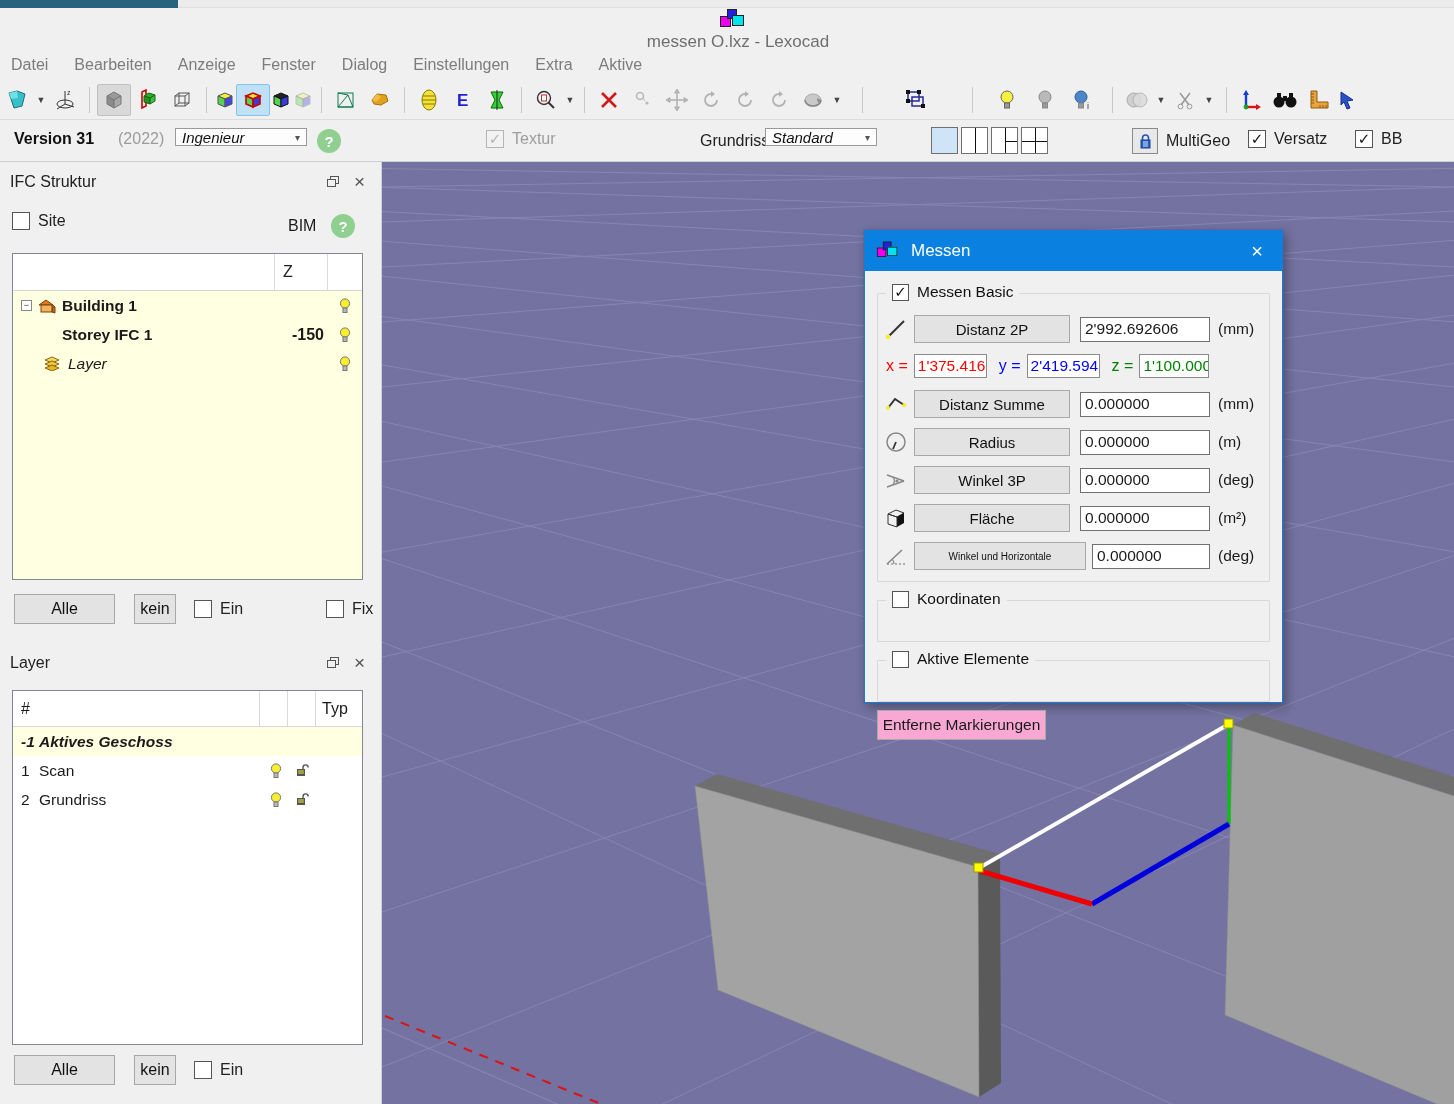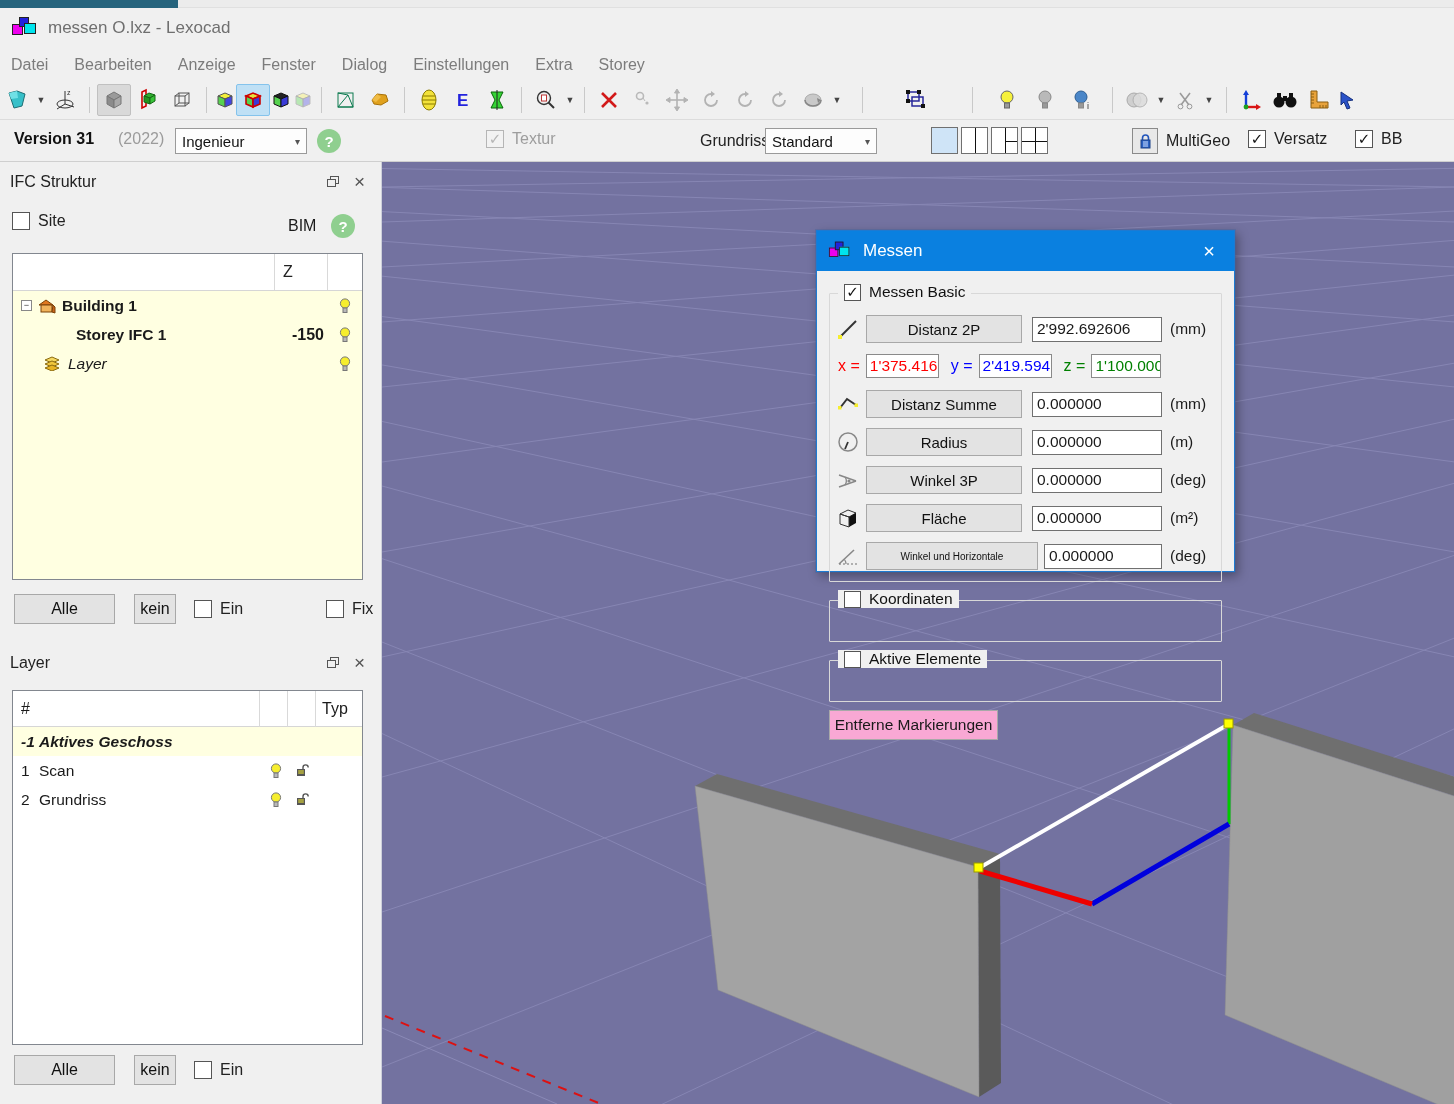--- a/index.html
+++ b/index.html
@@ -5,21 +5,21 @@
   * { margin:0; padding:0; box-sizing:border-box; }
   html,body { width:1454px; height:1104px; overflow:hidden; }
   body { position:relative; background:#f0f0f0; font-family:"Liberation Sans","DejaVu Sans",sans-serif; color:#1a1a1a; font-size:15px; }
 
   .abs { position:absolute; }
   .flex { display:flex; align-items:center; }
 
   
   .top-strip { left:0; top:0; width:1454px; height:8px; background:#ececec; border-bottom:1px solid #e0e0e0; }
   .top-strip .teal { position:absolute; left:0; top:0; width:178px; height:8px; background:#26647d; }
-  .titlebar { left:0; top:8px; width:1454px; height:40px; display:flex; align-items:center; padding-left:12px; background:#f0f0f0; }
+  .titlebar { left:0; top:8px; width:1454px; height:40px; display:flex; align-items:center; padding-left:12px; background:#f0f0f0;flex-direction:column; }
   .app-title { color:#6f6f6f; font-size:17px; margin-left:10px; }
   .menubar { left:0; top:48px; width:1454px; height:33px; display:flex; align-items:center; gap:26px; padding-left:11px; background:#f0f0f0; }
   .menu-item { color:#7c7c7c; font-size:16px; cursor:default; }
 
   
   .logo { position:relative; width:26px; height:24px; flex:0 0 auto; }
   .logo .sq1 { position:absolute; left:0; top:8px; width:11px; height:11px; background:#ee00ee; border:1px solid #222; }
   .logo .sq2 { position:absolute; left:7px; top:1px; width:10px; height:10px; background:#2222dd; border:1px solid #222; }
   .logo .sq3 { position:absolute; left:12px; top:7px; width:12px; height:11px; background:#00e5ee; border:1px solid #222; }
 
@@ -27,21 +27,21 @@
   .toolbar1 { left:0; top:81px; width:1454px; height:39px; background:#f0f0f0; border-bottom:1px solid #dcdcdc; display:flex; align-items:center; }
   .tsep { width:1px; height:26px; background:#c9c9c9; margin:0 7px; flex:0 0 auto; }
   .tbtn { width:34px; height:32px; display:flex; align-items:center; justify-content:center; flex:0 0 auto; border-radius:2px; }
   .tbtn.pressed { background:#d9d9d9; border:1px solid #c0c0c0; }
   .tbtn.selected { background:#bfe0f5; border:1px solid #84c3ec; }
   .tbtn.narrow { width:22px; }
   .drop { font-size:9px; color:#444; width:14px; text-align:center; flex:0 0 auto; }
   .toolbar2 { left:0; top:120px; width:1454px; height:42px; background:#f0f0f0; border-bottom:1px solid #cfcfcf; }
   .version-b { font-weight:bold; font-size:16px; color:#111; }
   .version-g { color:#9b9b9b; font-size:16px; margin-left:6px; }
-  .combo { background:#fdfdfd; border:1px solid #9a9a9a; height:26px; display:flex; align-items:center; justify-content:space-between; padding:0 6px; font-size:15px; color:#111; }
+  .combo { background:#fdfdfd; border:1px solid #9a9a9a; height:18px; display:flex; align-items:center; justify-content:space-between; padding:0 6px; font-size:15px; color:#111;font-style:italic; }
   .combo .arr { color:#555; font-size:10px; margin-left:8px; }
   .helpdot { width:24px; height:24px; border-radius:50%; background:#8fcf8f; color:#fff; font-weight:bold; display:flex; align-items:center; justify-content:center; font-size:15px; }
   .cb { width:18px; height:18px; background:#fff; border:1px solid #555; display:inline-flex; align-items:center; justify-content:center; font-size:15px; line-height:1; color:#111; flex:0 0 auto; }
   .cb.checked::after { content:"✓"; font-weight:bold; margin-top:-1px; }
   .cb.gray { border-color:#b5b5b5; background:#f2f2f2; color:#b5b5b5; }
   .cb.gray.checked::after { content:"✓"; }
   .cb-label { margin-left:8px; font-size:16px; color:#222; }
   .pane-btn { width:27px; height:27px; border:1px solid #707070; background:#fff; position:relative; margin-right:3px; }
   .pane-btn.sel { background:#cfe4f7; }
   .pane-btn .v { position:absolute; left:50%; top:0; width:1px; height:100%; background:#111; }
@@ -79,21 +79,21 @@
   .lt-num { width:26px; padding-left:8px; flex:0 0 auto; }
   .lt-name { flex:1; }
   .lt-ic { width:27px; display:flex; align-items:center; justify-content:center; flex:0 0 auto; }
   .lt-typ { width:46px; padding-left:6px; flex:0 0 auto; }
   .rowyellow { background:#ffffe1; }
 
   
   .viewport { left:381px; top:162px; width:1073px; height:942px; background:#7372a0; border-left:1px solid #cdd0da; }
 
   
-  .dialog { left:816px; top:230px; width:419px; height:342px; background:#f0f0f0; border:1px solid #1e7ad1; box-shadow:0 0 0 1px rgba(60,100,160,.35), 3px 4px 10px rgba(0,0,0,.35); }
+  .dialog { left:864px; top:230px; width:419px; height:473px; background:#f0f0f0; border:1px solid #1e7ad1; box-shadow:0 0 0 1px rgba(60,100,160,.35), 3px 4px 10px rgba(0,0,0,.35); }
   .dlg-title { height:40px; background:#0a80e0; display:flex; align-items:center; padding:0 12px; }
   .dlg-title .t { color:#fff; font-size:17px; margin-left:10px; flex:1; }
   .dlg-close { color:#fff; font-size:20px; width:26px; text-align:center; }
   .dlg-body { position:relative; padding:12px 12px 0 12px; }
   .groupbox { position:relative; border:1px solid #d8d8d8; border-radius:1px; }
   .gb-label { position:absolute; top:-11px; left:8px; background:#f0f0f0; display:flex; align-items:center; padding:0 6px; font-size:15.5px; color:#111; }
   .gb-label .cb { width:17px; height:17px; margin-right:8px; }
   .mgroup { margin-top:10px; padding:16px 8px 6px 6px; }
   .mrow { display:grid; grid-template-columns:30px 156px 10px 130px 1fr; align-items:center; height:38px; }
   .mrow.wide { grid-template-columns:30px 172px 6px 118px 1fr; }
@@ -126,21 +126,21 @@
 </div>
 
 <div class="abs menubar">
   <span class="menu-item">Datei</span>
   <span class="menu-item">Bearbeiten</span>
   <span class="menu-item">Anzeige</span>
   <span class="menu-item">Fenster</span>
   <span class="menu-item">Dialog</span>
   <span class="menu-item">Einstellungen</span>
   <span class="menu-item">Extra</span>
-  <span class="menu-item">Storey</span>
+  <span class="menu-item">Aktive</span>
 </div>
 
 <div class="abs toolbar1">
   <div class="tbtn">
     <svg width="22" height="22" viewBox="0 0 22 22">
         <polygon points="3,4 11,2 19,5 16,17 8,19" fill="#37c0c9" stroke="#1d6e74"></polygon>
         <polygon points="3,4 11,2 12,9 5,10" fill="#6fe0e6" stroke="none"></polygon>
       </svg>
   </div>
   <div class="drop">▼</div>
@@ -481,21 +481,21 @@
         </div>
         <div class="zval"></div>
         <div class="bulbcol">
           <svg width="12" height="16" viewBox="0 0 12 16">
               <circle cx="6" cy="5.5" r="4.6" fill="#f6ee2e" stroke="#777"></circle>
               <rect x="4" y="10" width="4" height="4.5" fill="#b9b9b9" stroke="#777"></rect>
             </svg>
         </div>
       </div>
       <div class="tree-row">
-        <div class="namecol" style="padding-left:63px;">
+        <div class="namecol" style="padding-left:49px;">
           <span class="bold">Storey IFC 1</span>
         </div>
         <div class="zval">-150</div>
         <div class="bulbcol">
           <svg width="12" height="16" viewBox="0 0 12 16">
               <circle cx="6" cy="5.5" r="4.6" fill="#f6ee2e" stroke="#777"></circle>
               <rect x="4" y="10" width="4" height="4.5" fill="#b9b9b9" stroke="#777"></rect>
             </svg>
         </div>
       </div>

